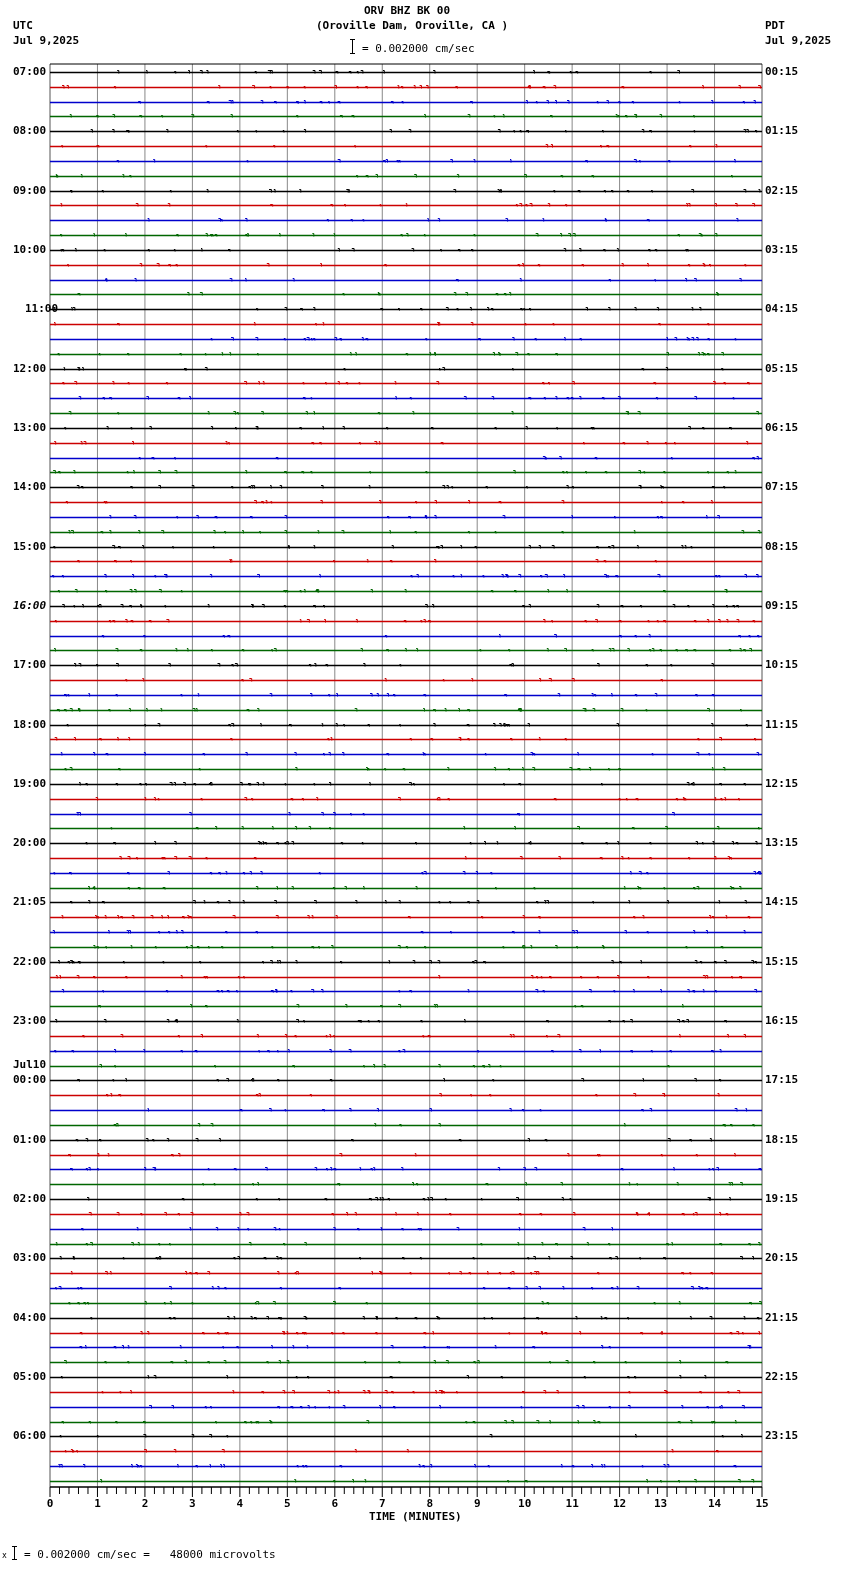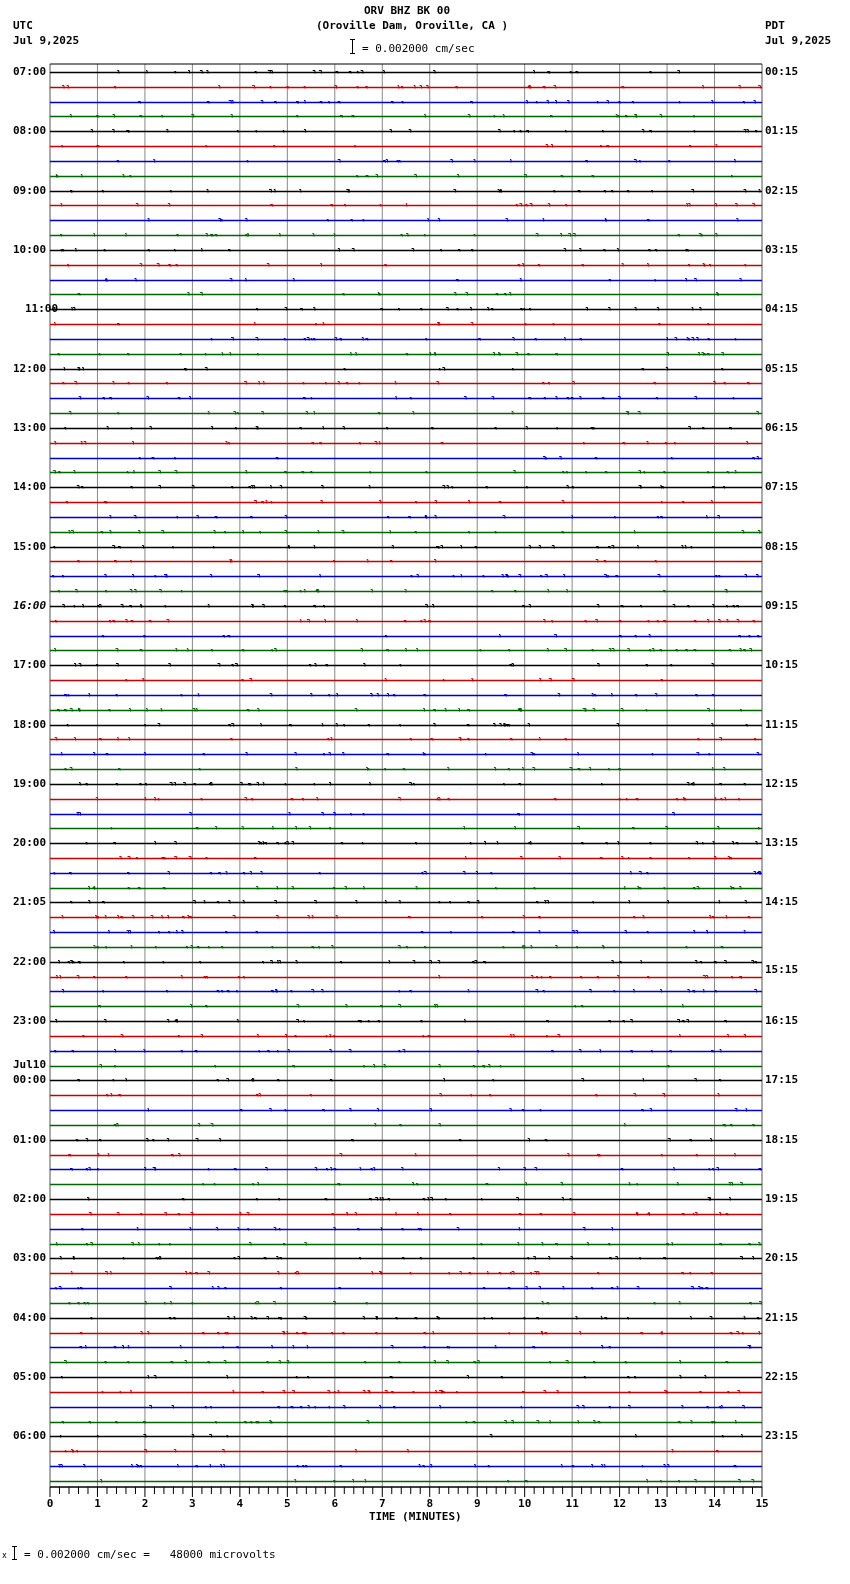--- a/index.html
+++ b/index.html
@@ -364,21 +364,21 @@
     <div class="txt" style="left: 765px; top: 361.6px;">05:15</div>
     <div class="txt" style="left: 765px; top: 420.92px;">06:15</div>
     <div class="txt" style="left: 765px; top: 480.24px;">07:15</div>
     <div class="txt" style="left: 765px; top: 539.56px;">08:15</div>
     <div class="txt" style="left: 765px; top: 598.88px;">09:15</div>
     <div class="txt" style="left: 765px; top: 658.2px;">10:15</div>
     <div class="txt" style="left: 765px; top: 717.52px;">11:15</div>
     <div class="txt" style="left: 765px; top: 776.84px;">12:15</div>
     <div class="txt" style="left: 765px; top: 836.16px;">13:15</div>
     <div class="txt" style="left: 765px; top: 895.48px;">14:15</div>
-    <div class="txt" style="left: 765px; top: 954.8px; margin-top: 8px;">15:15</div>
+    <div class="txt" style="left: 765px; top: 954.8px;">15:15</div>
     <div class="txt" style="left: 765px; top: 1014.12px;">16:15</div>
     <div class="txt" style="left: 765px; top: 1073.44px;">17:15</div>
     <div class="txt" style="left: 765px; top: 1132.76px;">18:15</div>
     <div class="txt" style="left: 765px; top: 1192.08px;">19:15</div>
     <div class="txt" style="left: 765px; top: 1251.4px;">20:15</div>
     <div class="txt" style="left: 765px; top: 1310.72px;">21:15</div>
     <div class="txt" style="left: 765px; top: 1370.04px;">22:15</div>
     <div class="txt" style="left: 765px; top: 1429.36px;">23:15</div>
   </div>
 

